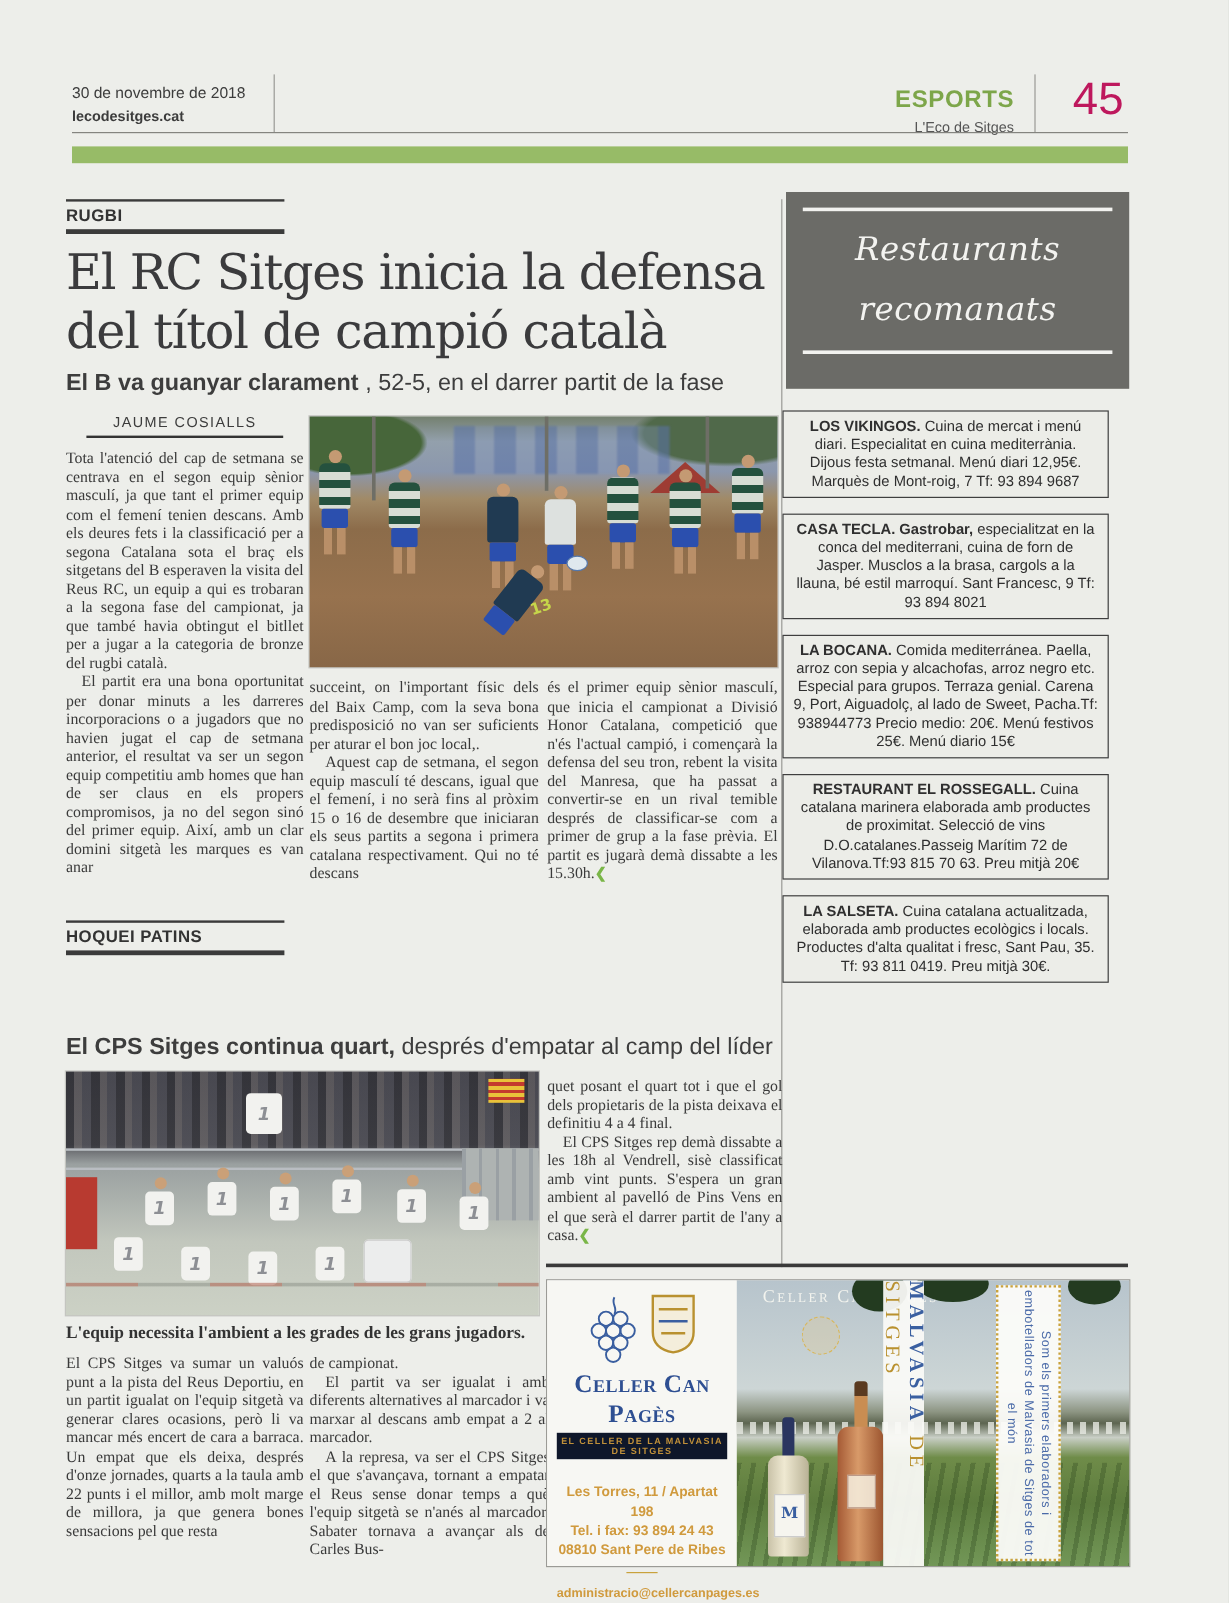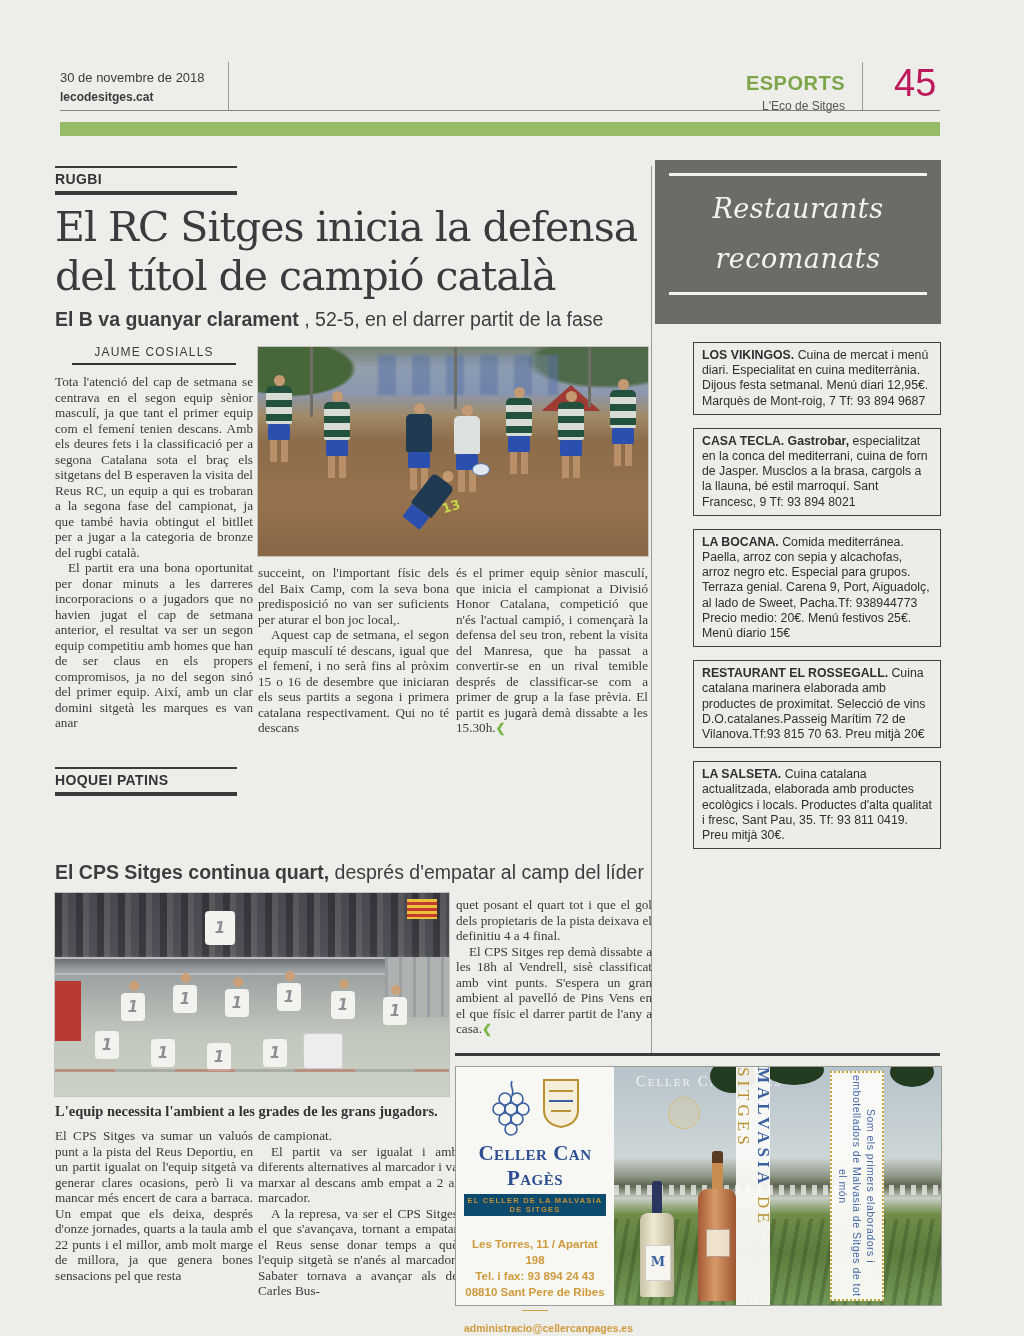--- a/index.html
+++ b/index.html
@@ -47,21 +47,21 @@
     display:flex;align-items:center;justify-content:center;
     font-family:"DejaVu Sans",sans-serif;font-weight:bold;font-style:italic;
     color:#8d8f94;font-size:15px;}
   .hd{position:absolute;width:10px;height:10px;border-radius:50%;background:#caa078;}
   .caption{font-family:"Liberation Serif",serif;font-weight:bold;font-size:14.5px;color:#333;}
   
   .ad-box{display:flex;background:#f7f7f3;border:1px solid #9b9b96;}
   .ad-left{width:158px;box-sizing:border-box;padding:10px 8px 0;text-align:center;background:#f7f7f3;}
   .ad-brand{font-family:"Liberation Serif",serif;font-variant:small-caps;color:#2e4f92;
     font-size:21px;letter-spacing:.5px;font-weight:bold;}
-  .ad-tagline{margin-top:3px;background:#0c4a6e;color:#c0903a;font-size:7.5px;
+  .ad-tagline{margin-top:3px;background:#0f172a;color:#c0903a;font-size:7.5px;
     letter-spacing:1.2px;font-weight:bold;padding:2px 0;}
   .ad-address{margin-top:20px;color:#d09a3d;font-weight:bold;font-size:11.5px;line-height:16px;}
   .ad-div{width:26px;height:1px;background:#c9a23c;margin:10px auto;}
   .ad-mail{color:#d09a3d;font-weight:bold;font-size:10.5px;line-height:15px;}
   .ad-photo{position:relative;flex:1;overflow:hidden;
     background:linear-gradient(180deg,#b7c4cc 0%,#cdd6d6 38%,#8d9583 46%,#5d6550 50%,#c9cfc6 55%,#6f8c49 62%,#5d7c3e 78%,#729757 100%);}
   .ad-photo-brand{position:absolute;top:6px;left:0;width:190px;text-align:center;
     font-family:"Liberation Serif",serif;font-variant:small-caps;color:#f2f3ee;
     font-size:15px;letter-spacing:2px;}
   .stamp{position:absolute;left:54px;top:30px;width:30px;height:30px;border-radius:50%;
@@ -193,21 +193,21 @@
 
   <div class="abs sb-head" style="left:655px;top:160px;width:286px;height:164px;">
     <div class="sb-line" style="margin-top:13px;"></div>
     <div class="sb-title" style="margin-top:8px;">
       <div>Restaurants</div>
       <div>recomanats</div>
     </div>
     <div class="sb-line" style="margin-top:8px;"></div>
   </div>
 
-  <div class="abs r-list" style="left:693px;top:342px;width:248px;">
+  <div class="abs r-list" style="left:652px;top:342px;width:272px;text-align:center;">
     <div class="r-entry"><span class="r-name">LOS VIKINGOS.</span> <span>Cuina de mercat i menú diari. Especialitat en cuina mediterrània. Dijous festa setmanal. Menú diari 12,95€. Marquès de Mont-roig, 7 Tf: 93 894 9687</span></div>
     <div class="r-entry"><span class="r-name">CASA TECLA. Gastrobar,</span> <span>especialitzat en la conca del mediterrani, cuina de forn de Jasper. Musclos a la brasa, cargols a la llauna, bé estil marroquí. Sant Francesc, 9 Tf: 93 894 8021</span></div>
     <div class="r-entry"><span class="r-name">LA BOCANA.</span> <span>Comida mediterránea. Paella, arroz con sepia y alcachofas, arroz negro etc. Especial para grupos. Terraza genial. Carena 9, Port, Aiguadolç, al lado de Sweet, Pacha.Tf: 938944773 Precio medio: 20€. Menú festivos 25€. Menú diario 15€</span></div>
     <div class="r-entry"><span class="r-name">RESTAURANT EL ROSSEGALL.</span> <span>Cuina catalana marinera elaborada amb productes de proximitat. Selecció de vins D.O.catalanes.Passeig Marítim 72 de Vilanova.Tf:93 815 70 63. Preu mitjà 20€</span></div>
     <div class="r-entry"><span class="r-name">LA SALSETA.</span> <span>Cuina catalana actualitzada, elaborada amb productes ecològics i locals. Productes d'alta qualitat i fresc, Sant Pau, 35. Tf: 93 811 0419. Preu mitjà 30€.</span></div>
   </div>
 
   <div class="abs kicker-rule-a" style="left:55px;top:767px;"></div>
   <div class="abs kicker-label" style="left:55px;top:772px;">HOQUEI PATINS</div>
   <div class="abs kicker-rule-b" style="left:55px;top:792px;"></div>
@@ -263,21 +263,21 @@
       </div>
     <div class="shirt" style="left:208px;top:146px;">
         <span>1</span>
       </div>
     <div class="abs" style="left:248px;top:140px;width:40px;height:36px;background:#eceded;border-radius:4px;box-shadow:inset 0 0 0 1px #ccc;"></div>
     <div class="abs" style="left:0;top:176px;width:394px;height:3px;background:repeating-linear-gradient(90deg,#a9523f 0 60px,#8a8f85 60px 120px);opacity:.5;"></div>
   </div>
 
   <div class="abs body-col" style="left:456px;top:897px;width:196px;height:190px;">
     <p>quet posant el quart tot i que el gol dels propietaris de la pista deixava el definitiu 4 a 4 final.</p>
-    <p class="ind"><span>El CPS Sitges rep demà dissabte a les 18h al Vendrell, sisè classificat amb vint punts. S'espera un gran ambient al pavelló de Pins Vens en el que físic el darrer partit de l'any a casa.</span><span class="endmark">❮</span></p>
+    <p class="ind"><span>El CPS Sitges rep demà dissabte a les 18h al Vendrell, sisè classificat amb vint punts. S'espera un gran ambient al pavelló de Pins Vens en el que serà el darrer partit de l'any a casa.</span><span class="endmark">❮</span></p>
   </div>
 
   <div class="abs caption" style="left:55px;top:1103px;width:420px;">L'equip necessita l'ambient a les grades de les grans jugadors.</div>
 
   <div class="abs body-col" style="left:55px;top:1128px;width:198px;height:176px;">
     <p>El CPS Sitges va sumar un valuós punt a la pista del Reus Deportiu, en un partit igualat on l'equip sitgetà va generar clares ocasions, però li va mancar més encert de cara a barraca. Un empat que els deixa, després d'onze jornades, quarts a la taula amb 22 punts i el millor, amb molt marge de millora, ja que genera bones sensacions pel que resta</p>
   </div>
   <div class="abs body-col" style="left:258px;top:1128px;width:200px;height:176px;">
     <p>de campionat.</p>
     <p class="ind">El partit va ser igualat i amb diferents alternatives al marcador i va marxar al descans amb empat a 2 al marcador.</p>

